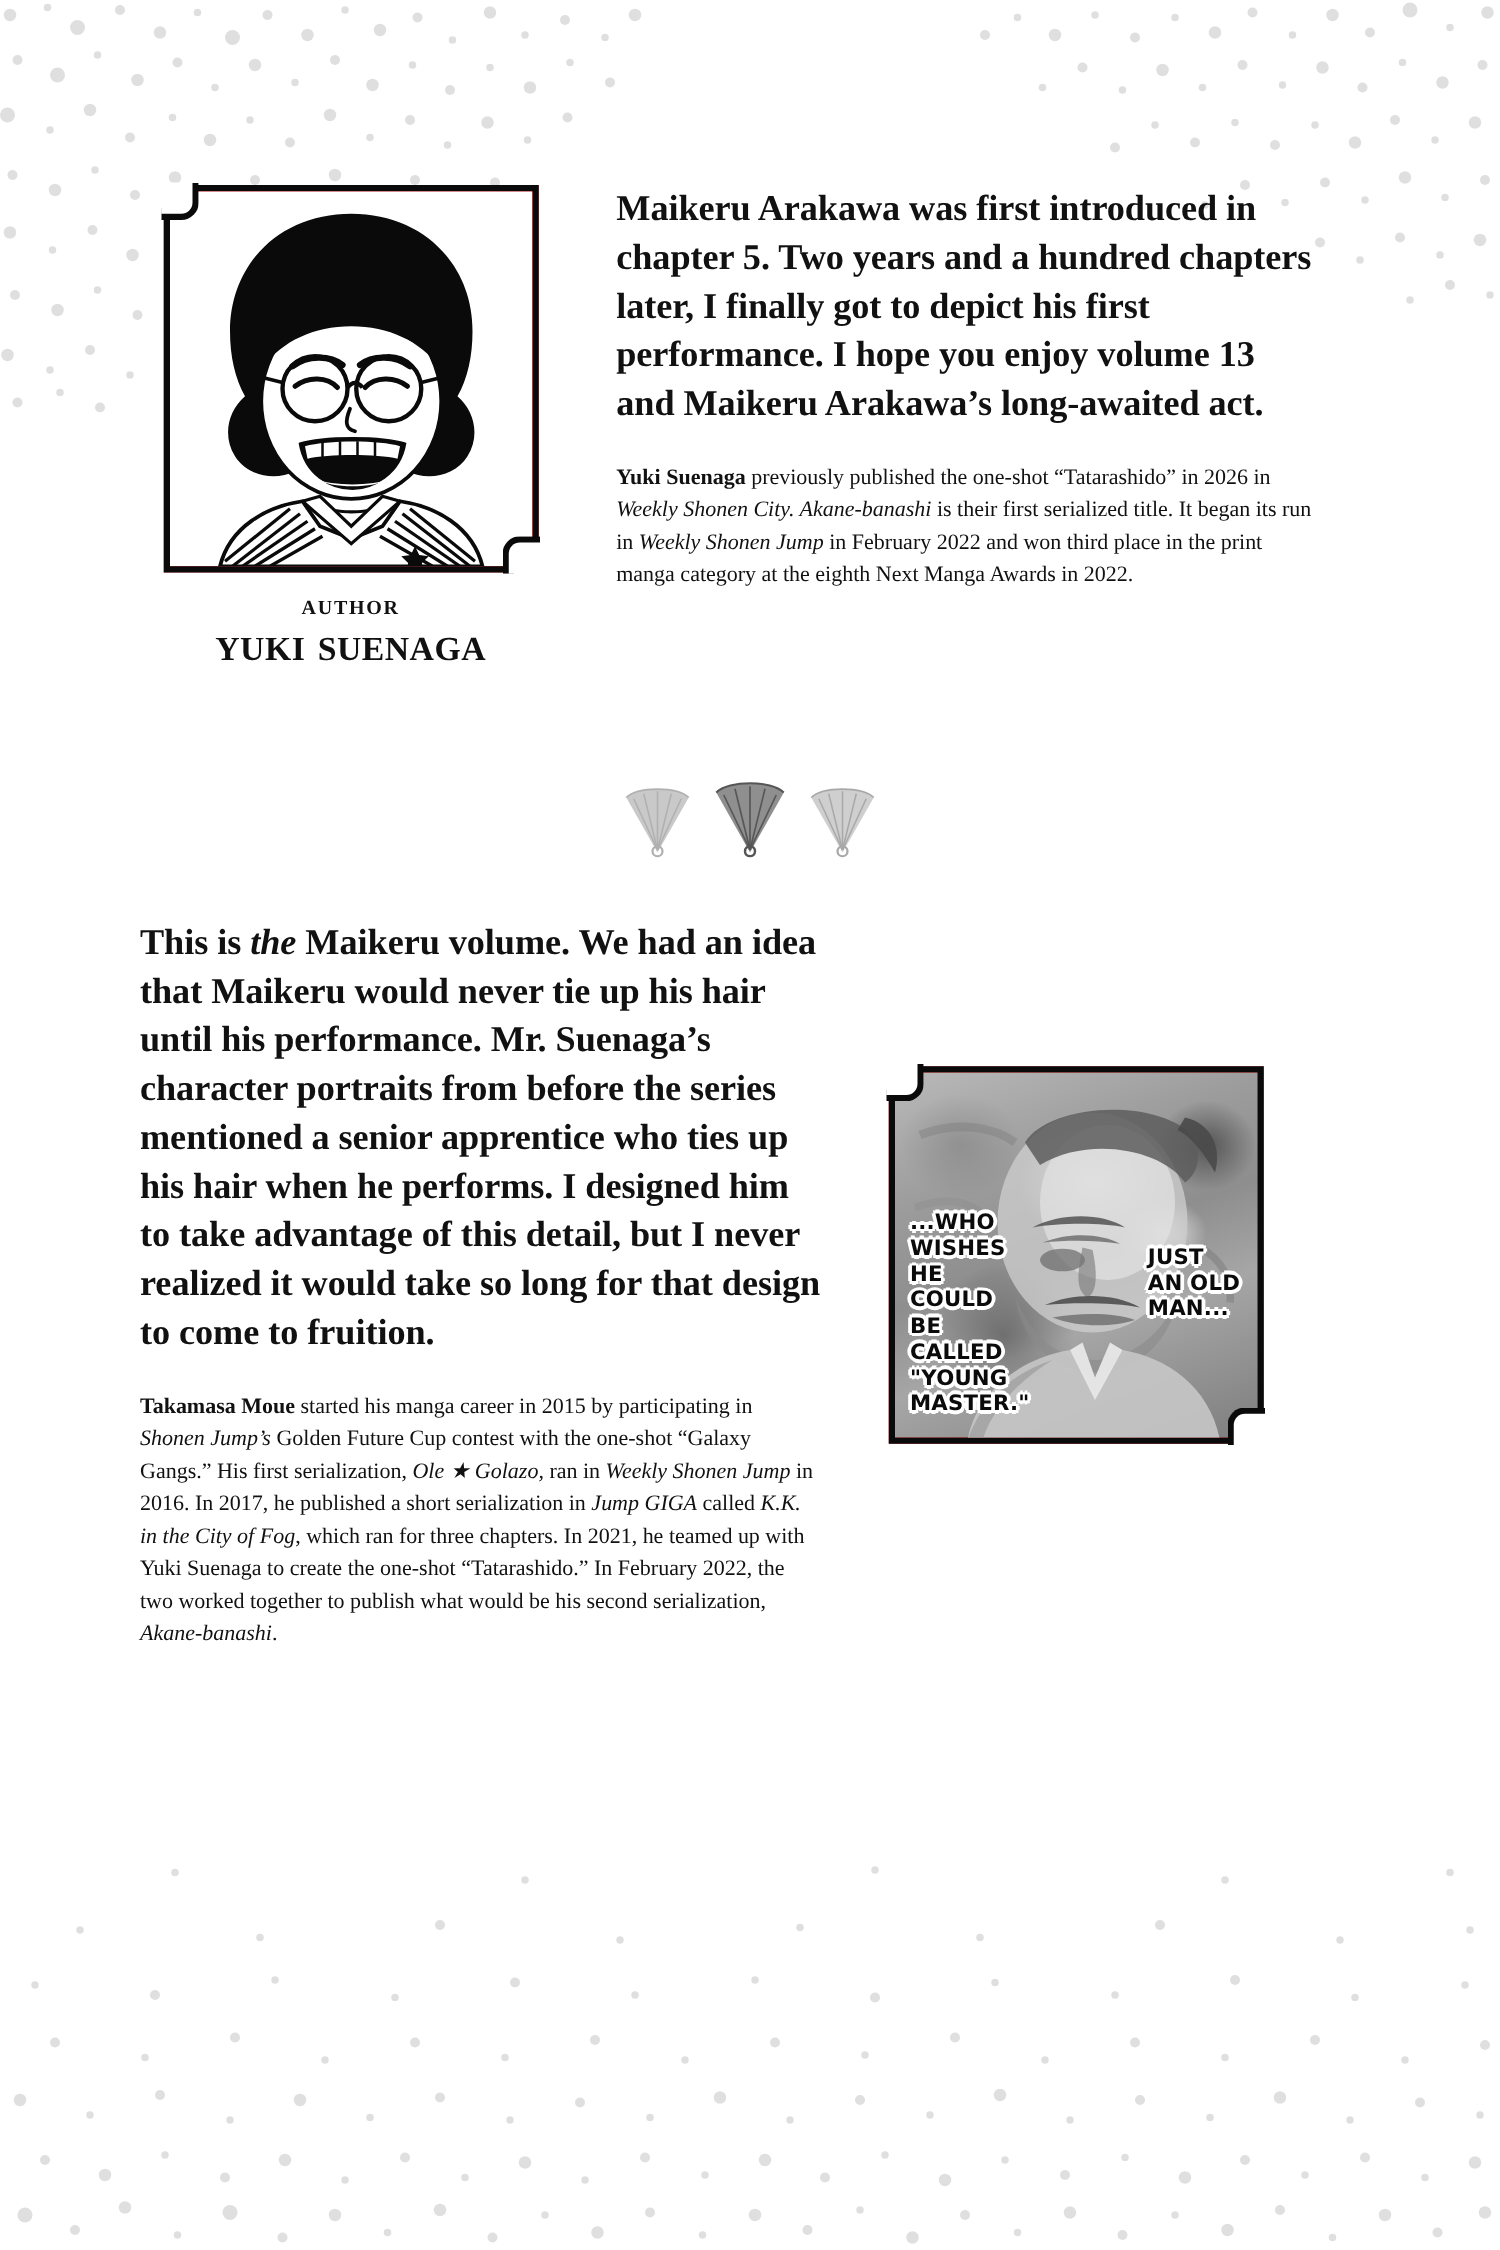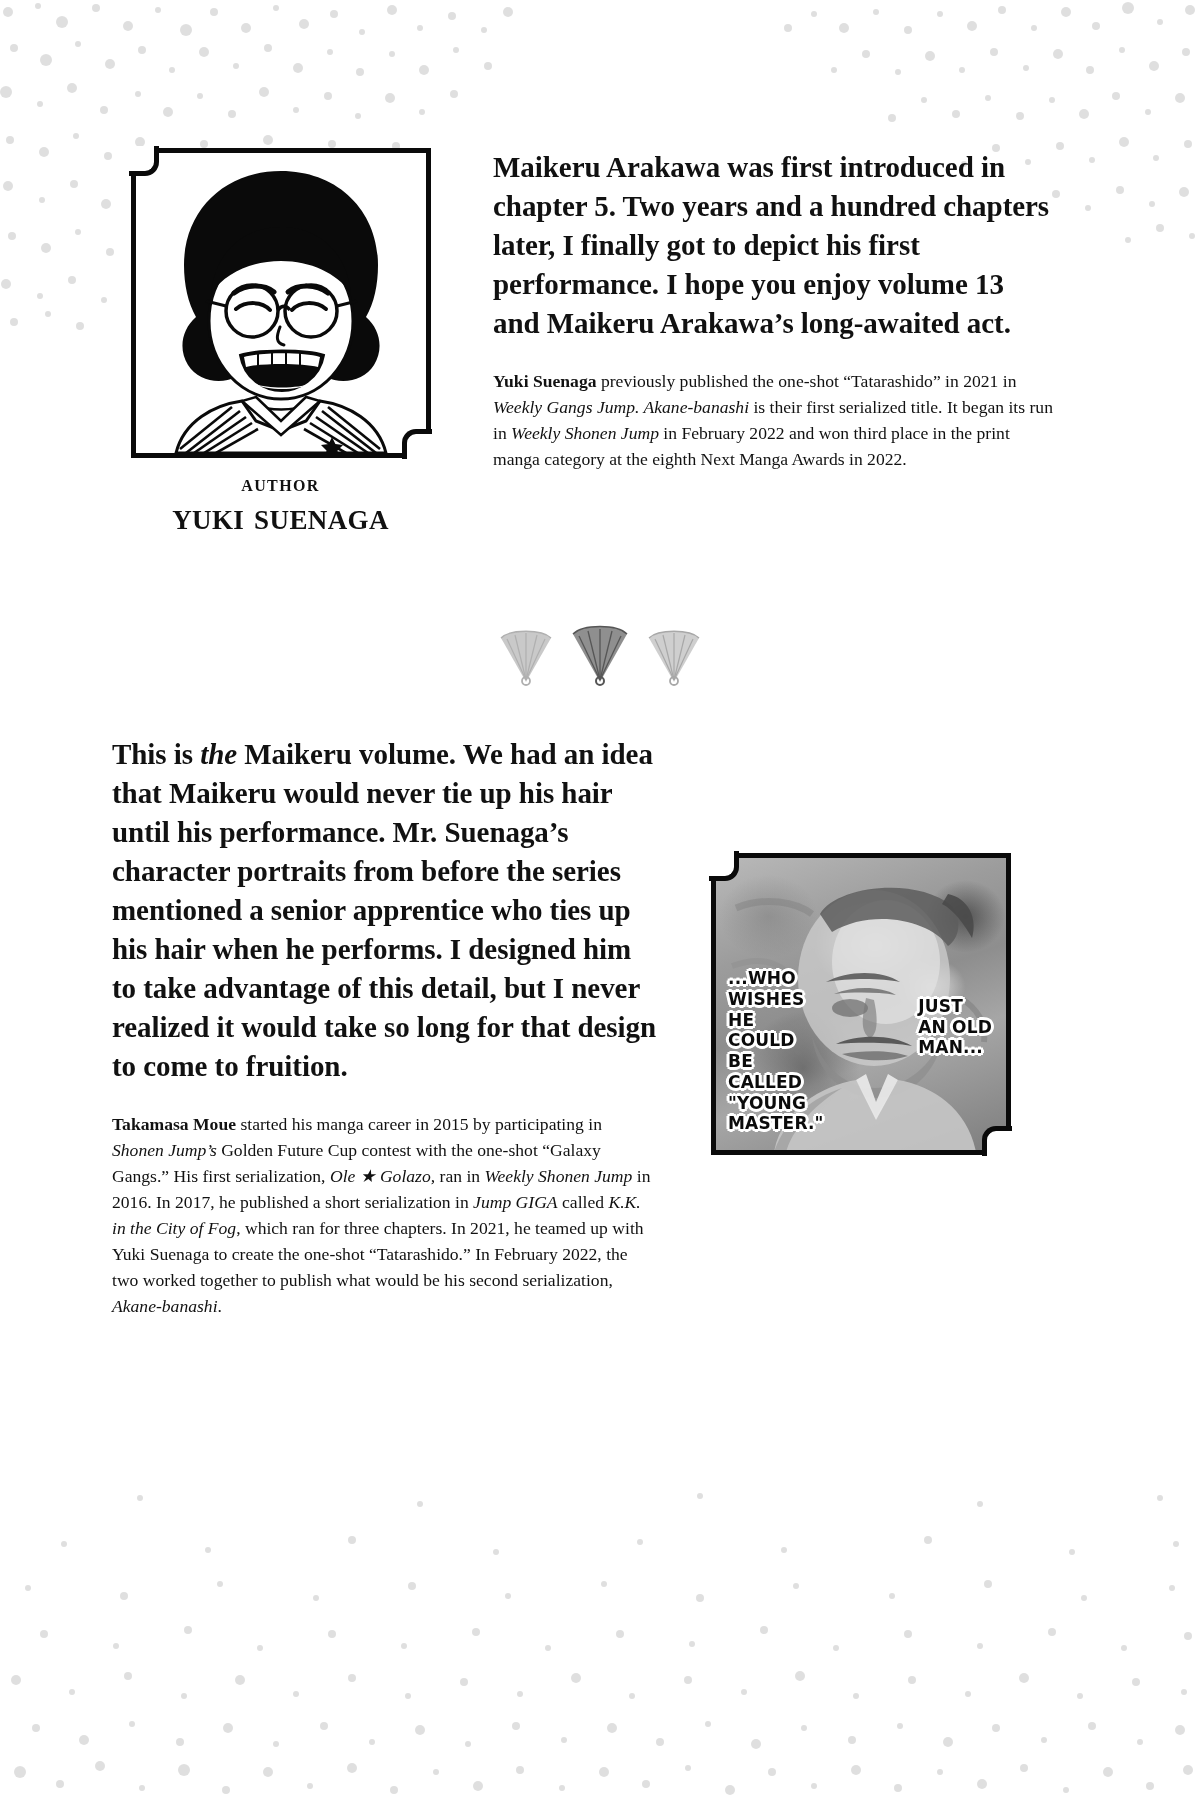--- a/index.html
+++ b/index.html
@@ -539,21 +539,21 @@
       </div>
 
       <div class="caption">
         <span class="role">Author</span>
         <span class="person">Yuki Suenaga</span>
       </div>
     </div>
 
     <div class="author-text-col">
       <p class="quote">Maikeru Arakawa was first introduced in chapter 5. Two years and a hundred chapters later, I finally got to depict his first performance. I hope you enjoy volume 13 and Maikeru Arakawa’s long-awaited act.</p>
-      <p class="bio"><b>Yuki Suenaga</b><span> previously published the one-shot “Tatarashido” in 2021 in </span><i>Weekly Gangs Jump. Akane-banashi</i><span> is their first serialized title. It began its run in </span><i>Weekly Shonen Jump</i><span> in February 2022 and won third place in the print manga category at the eighth Next Manga Awards in 2022.</span></p>
+      <p class="bio"><b>Yuki Suenaga</b><span> previously published the one-shot “Tatarashido” in 2026 in </span><i>Weekly Shonen City. Akane-banashi</i><span> is their first serialized title. It began its run in </span><i>Weekly Shonen Jump</i><span> in February 2022 and won third place in the print manga category at the eighth Next Manga Awards in 2022.</span></p>
     </div>
   </div>
 
   <div class="divider">
 
     <span>
       <svg width="56" height="62" viewBox="0 0 56 62" aria-hidden="true">
         <path d="M28 58 L3 14 C12 5 44 5 53 14 Z" fill="#c9c9c9"></path>
         <g stroke="#b0b0b0" stroke-width="1.2">
           <path d="M28 56 L9 15"></path>

